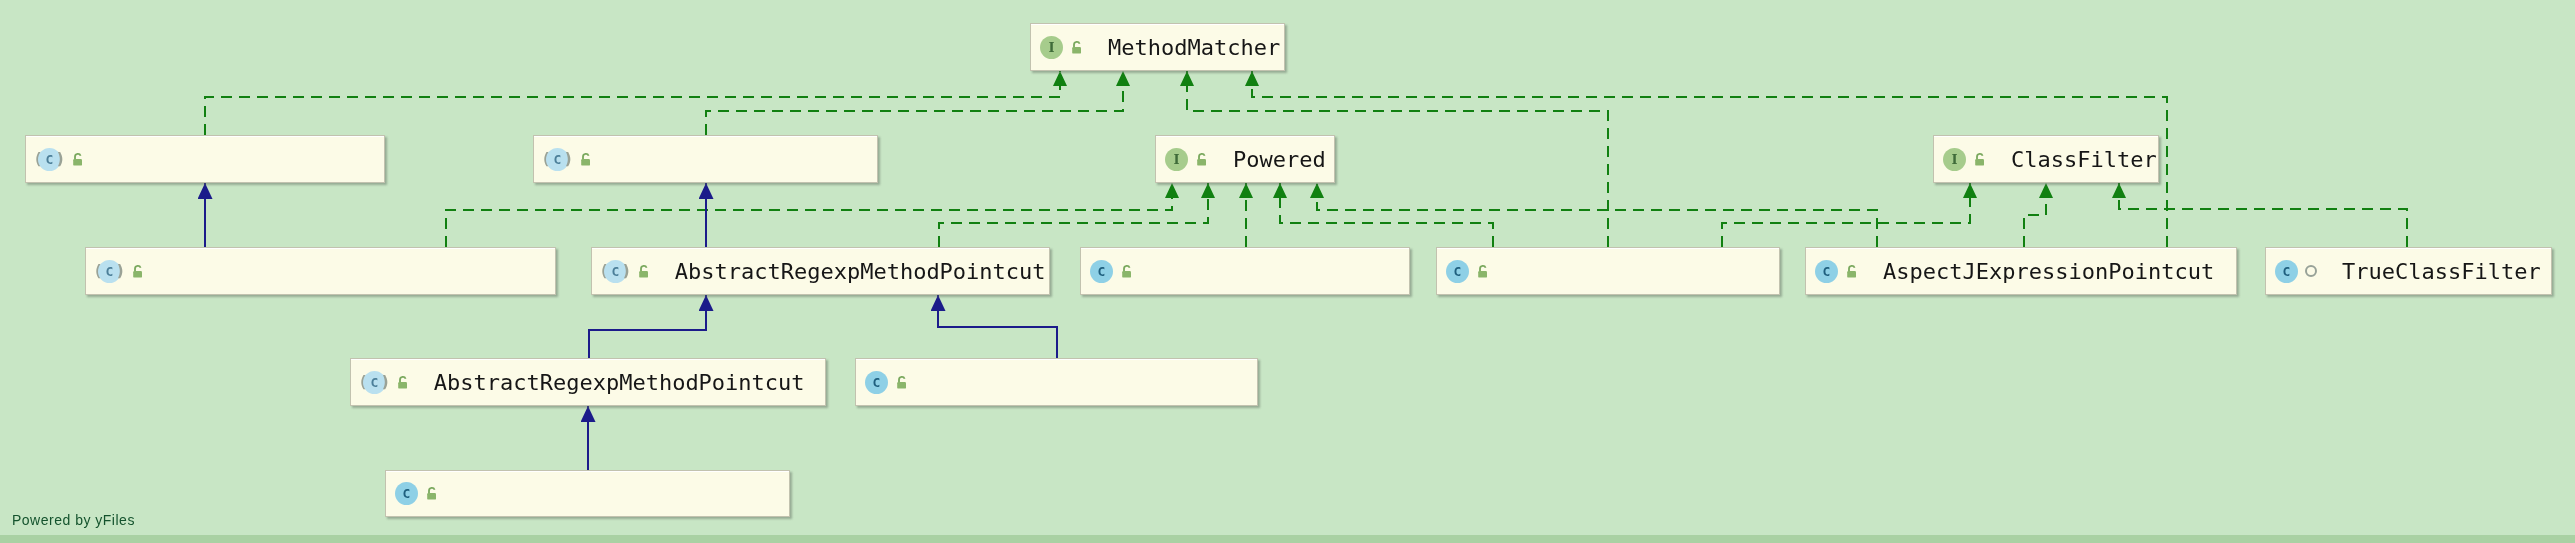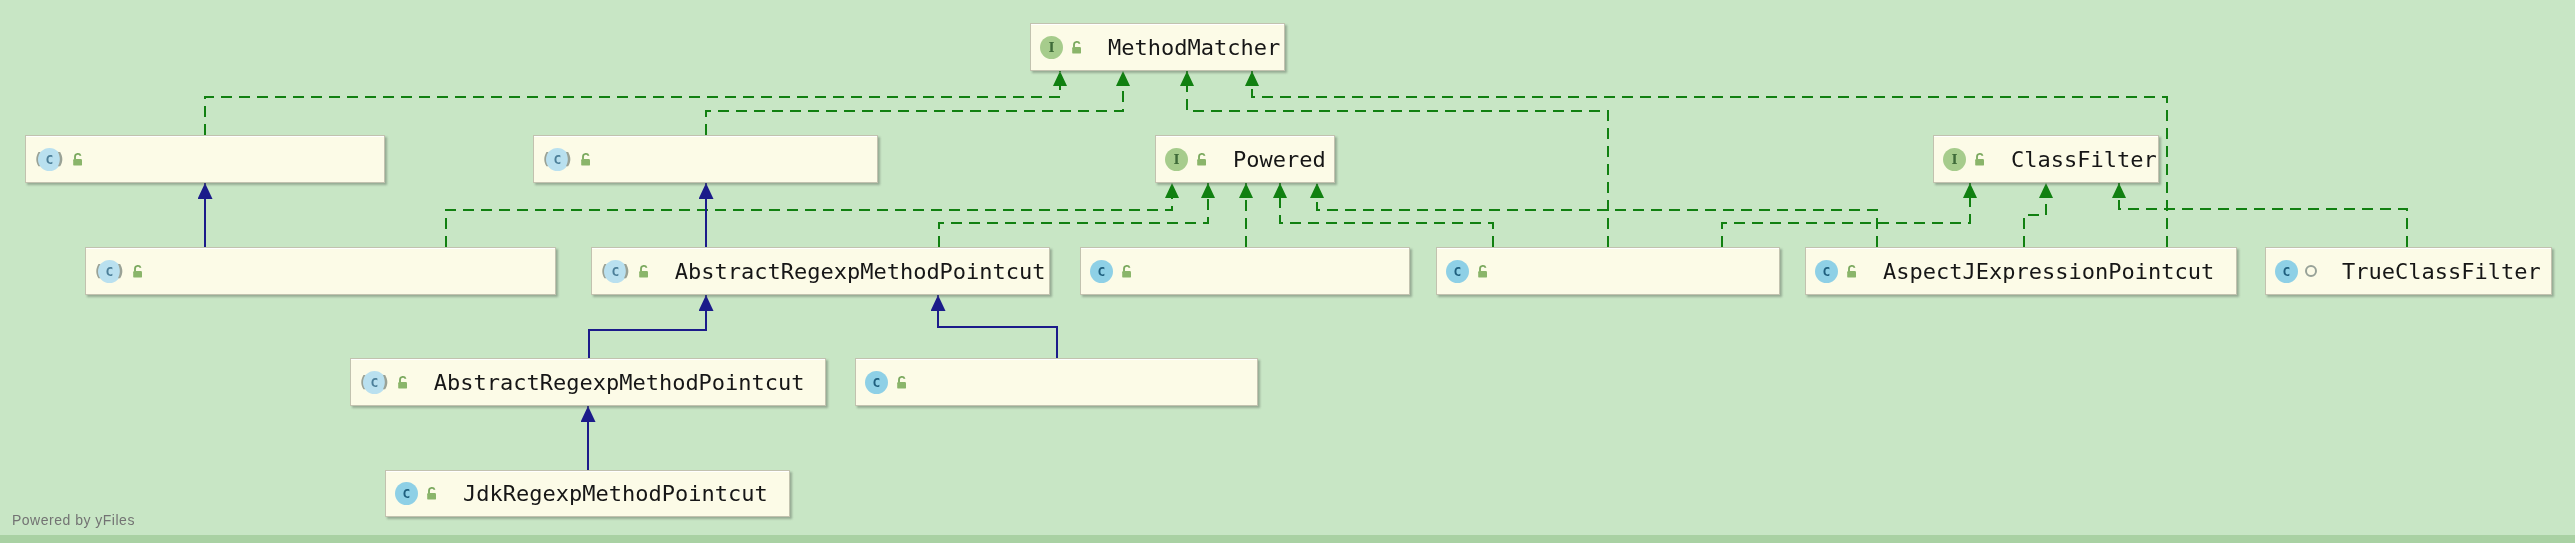--- a/index.html
+++ b/index.html
@@ -22,21 +22,21 @@
   .iface{background:#a6cc8c;color:#3f6b39;}
   .cls{background:#8ed0e6;color:#1f5f7e;font-family:"DejaVu Sans Mono",monospace;font-weight:bold;}
   .abs-wrap{display:inline-flex;align-items:center;flex:none;}
   .abs-wrap .circ{background:#b9e0ef;color:#4c7f99;}
   .paren{color:#9aa296;font:bold 15px "DejaVu Sans",sans-serif;line-height:23px;}
   .paren.l{margin-right:-4px;}
   .paren.r{margin-left:-4px;}
   .pkg-dot{width:8px;height:8px;border:2px solid #98a298;border-radius:50%;background:transparent;flex:none;}
   .label{letter-spacing:0;padding-left:12px;}
   #footer-bar{position:absolute;left:0;bottom:0;width:2575px;height:8px;background:#a9d1a3;}
-  #powered{position:absolute;left:12px;bottom:15px;font:14px "Liberation Sans",sans-serif;color:#737373;letter-spacing:.5px;}
+  #powered{position:absolute;left:12px;bottom:15px;font:14px "Liberation Sans",sans-serif;color:#14532d;letter-spacing:.5px;}
 </style>
 </head>
 <body>
 
 <div id="stage" style="background: rgb(200, 230, 197);">
   <svg id="edges" xmlns="http://www.w3.org/2000/svg">
     <defs>
       <marker id="arrow-real" markerUnits="userSpaceOnUse" markerWidth="15" markerHeight="14" refX="15" refY="7" orient="auto">
         <path id="arrow-real-path" d="M0,0 L15,7 L0,14 Z" fill="#118011"></path>
       </marker>
@@ -206,15 +206,14 @@
       </span>
     </div>
     <div class="node" style="left: 385px; top: 470px; width: 405px; height: 47px;">
       <span class="icons">
         <span class="circ cls">C</span>
         <svg width="13" height="15" viewBox="0 0 13 15" style="flex:none">
           <path d="M4 7.2 V4.6 A2.9 2.9 0 0 1 9.6 3.8" fill="none" stroke="#79a85d" stroke-width="1.8"></path>
           <rect x="2.2" y="7" width="8.8" height="6.6" rx="1.2" fill="#8ab56a"></rect>
         </svg>
       </span>
-      <span class="label">JdkRegexpMethodPointcut</span>
     </div>
   </div>
 
 </body></html>

